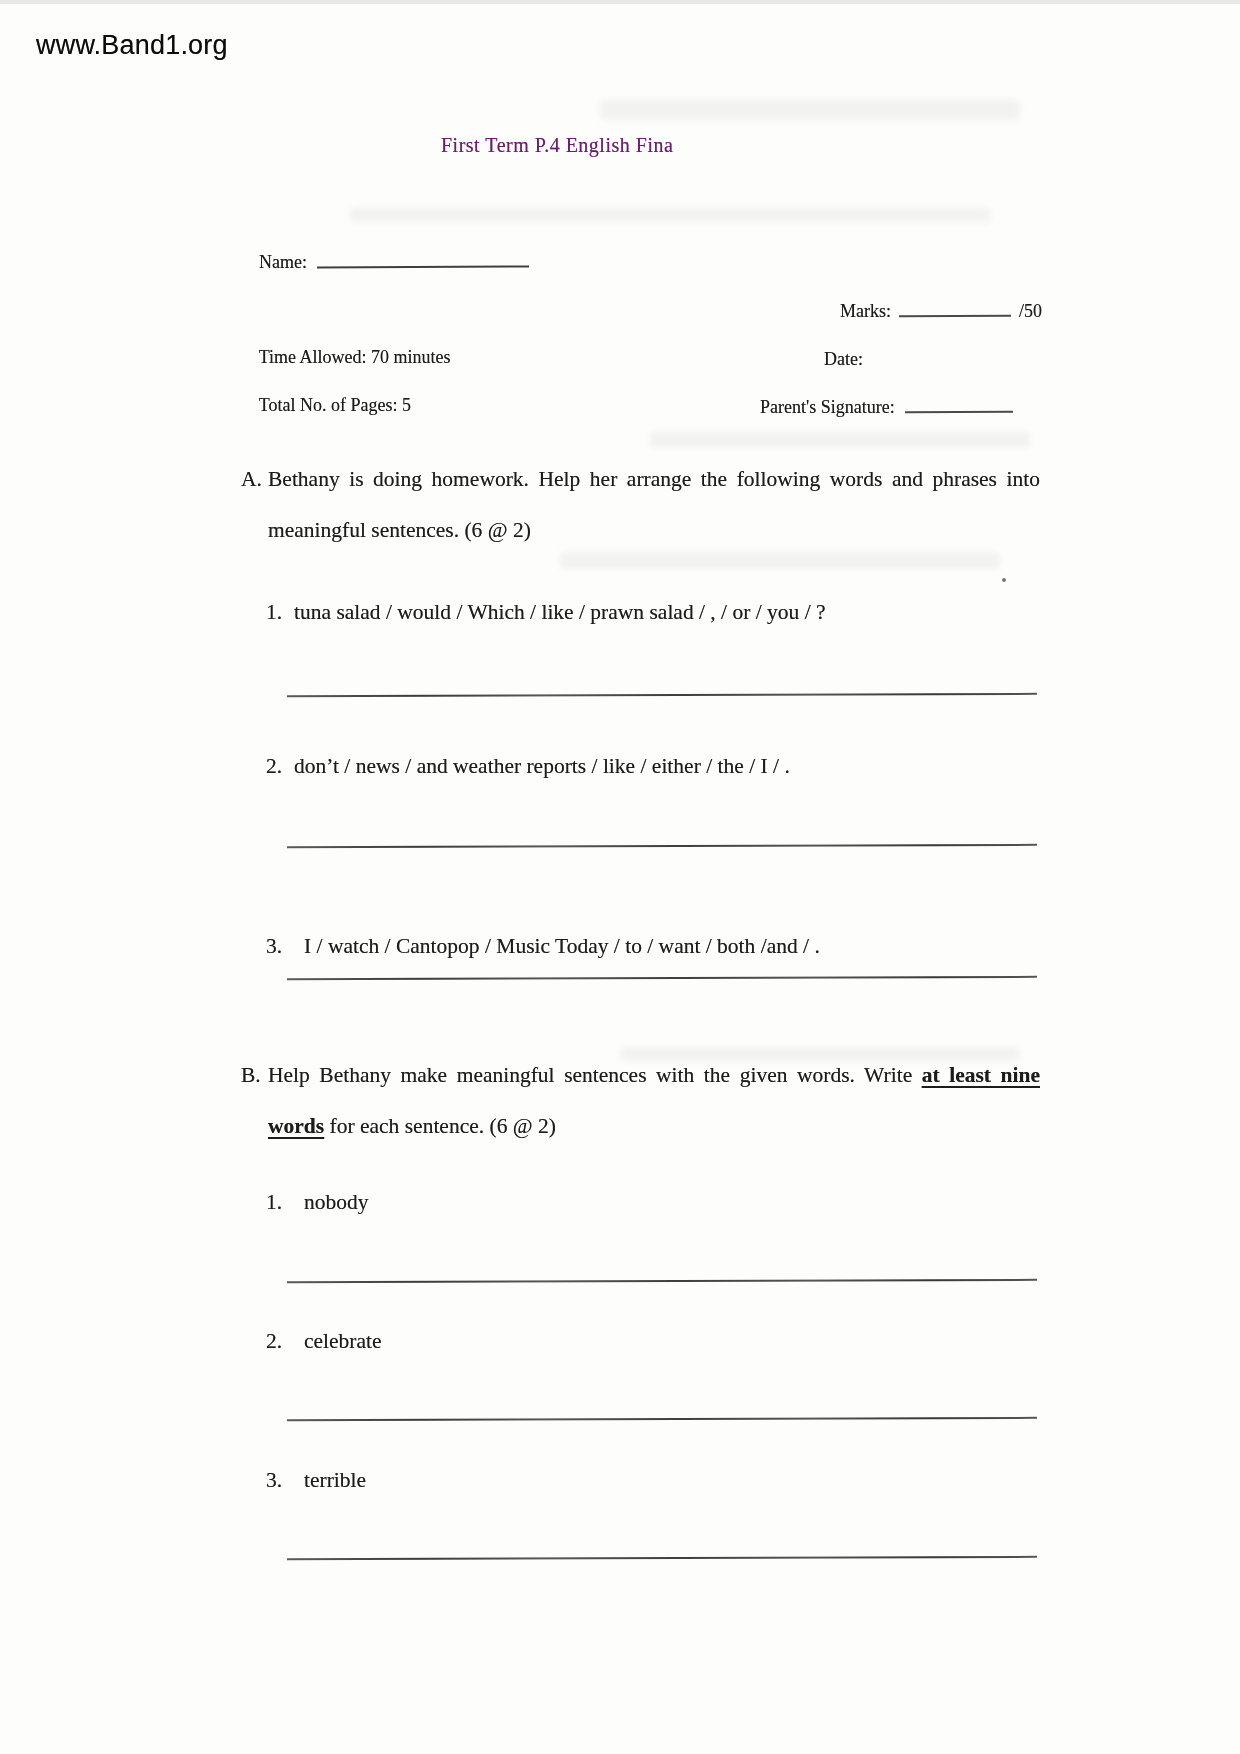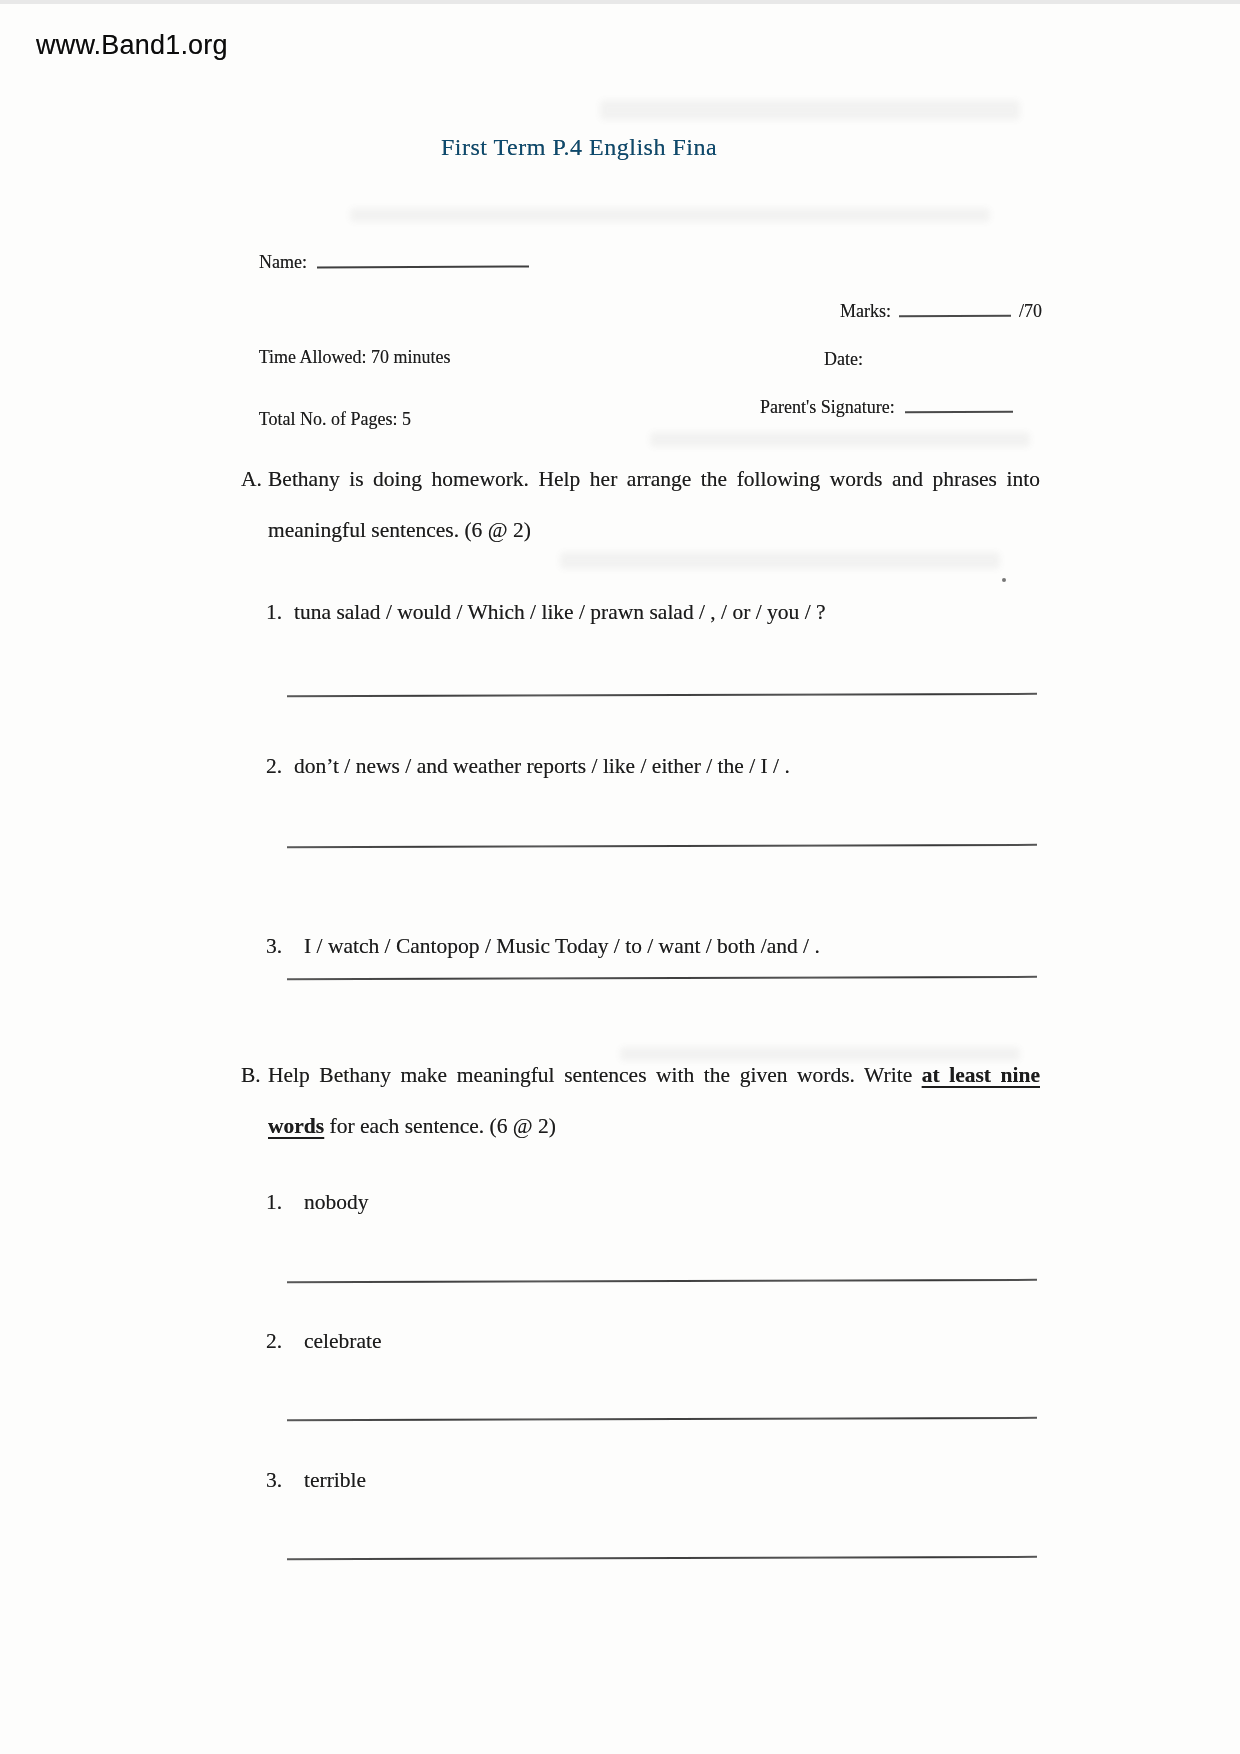--- a/index.html
+++ b/index.html
@@ -14,21 +14,21 @@
   }
   .scan-text{ text-shadow:0 0 .5px rgba(20,20,20,.55); }
 
   .watermark{
     position:absolute; left:36px; top:26px;
     font-family:"Liberation Sans", sans-serif;
     font-size:27px; color:#0c0c0c; letter-spacing:.2px;
   }
   .title{
     position:absolute; left:441px; top:130px;
-    font-size:24px; color:#0c4a6e; letter-spacing:.5px;
+    font-size:20px; color:#701a75; letter-spacing:.5px;
     white-space:nowrap;
   }
 
   .field{ position:absolute; font-size:18px; white-space:pre; }
   .blank{
     display:inline-block; vertical-align:baseline;
     height:4px;
     border-bottom:2px solid #4a4a4a;
     transform:rotate(-0.3deg);
   }
@@ -86,32 +86,32 @@
   <div class="watermark">www.Band1.org</div>
 
   <div class="title">First Term P.4 English Fina</div>
 
   <div class="field" style="left:241px;top:227px;">
     <span>Name:</span><span class="blank name-blank"></span>
   </div>
 
 
   <div class="field" style="left:822px;top:276px;">
-    <span>Marks:</span><span class="blank marks-blank"></span><span>/70</span>
+    <span>Marks:</span><span class="blank marks-blank"></span><span>/50</span>
   </div>
 
   <div class="field" style="left:241px;top:322px;">
     <span>Time Allowed: 70 minutes</span>
   </div>
 
   <div class="field" style="left:806px;top:324px;">
     <span>Date:</span>
   </div>
 
-  <div class="field" style="left:241px;top:384px;">
+  <div class="field" style="left:241px;top:370px;">
     <span>Total No. of Pages: 5</span>
   </div>
 
   <div class="field" style="left:742px;top:372px;text-align:right;">
     <span>Parent's Signature:</span><span class="blank sign-blank"></span>
   </div>
 
   <div class="para" style="top:450px;">
     <span class="sec-letter">A.</span><span>Bethany is doing homework. Help her arrange the following words and phrases into meaningful sentences. (6 @ 2)</span>
   </div>

